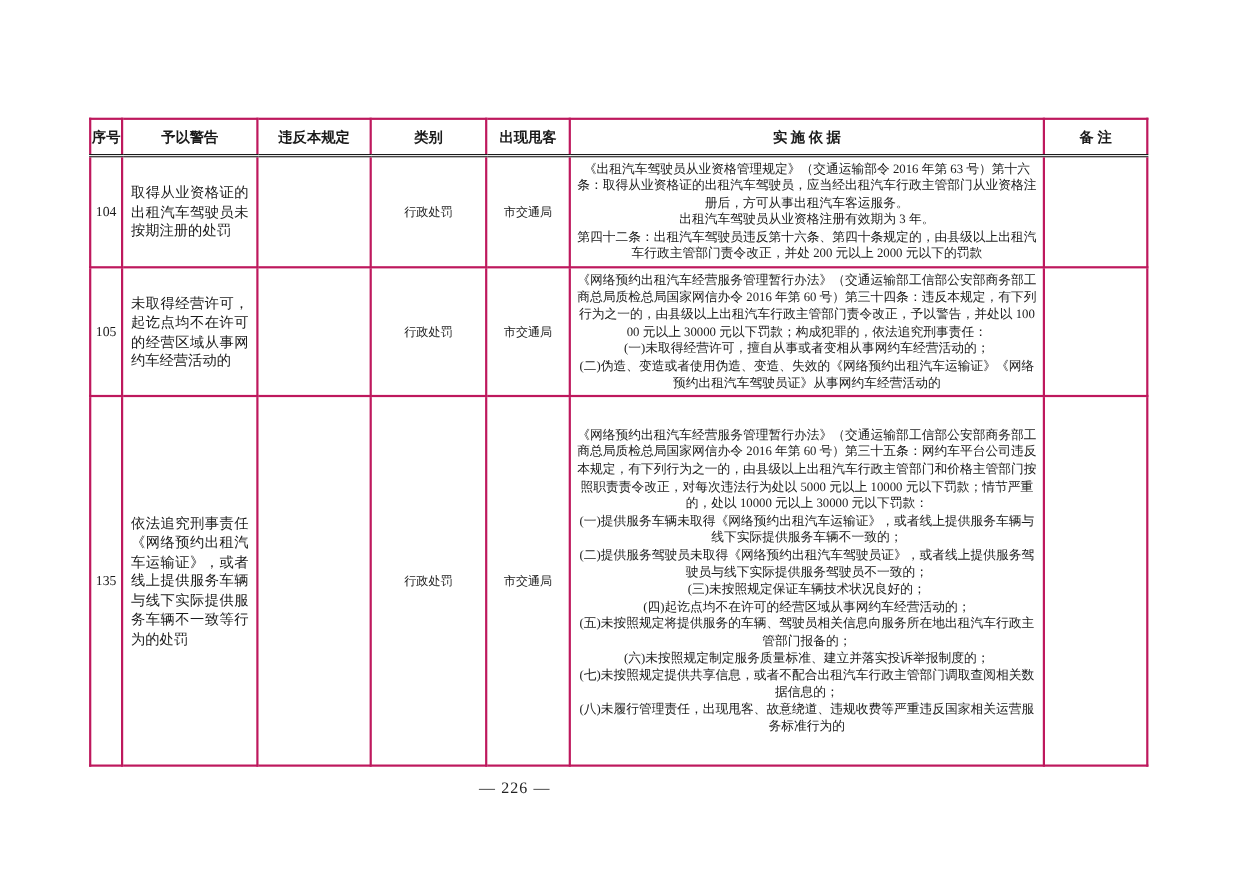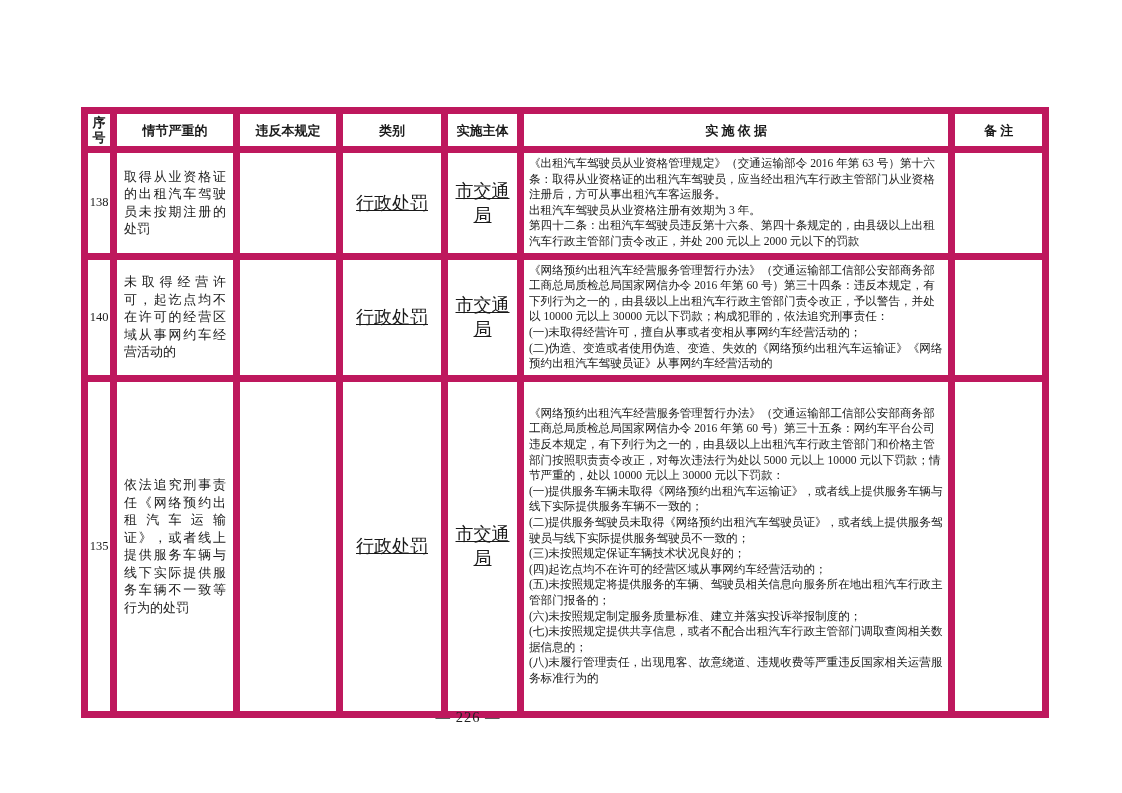--- a/index.html
+++ b/index.html
@@ -18,21 +18,21 @@
   }
   table.doc-table {
     position: absolute;
     left: 81px; top: 107px;
     width: 961px;
     border-collapse: collapse;
     table-layout: fixed;
     border: 2px solid #1a1a1a;
   }
   .doc-table th, .doc-table td {
-    border: 7px solid #be185d;
+    border: 2px solid #be185d;
     vertical-align: middle;
     padding: 0;
     overflow: hidden;
     margin-top: 28px;
   }
   .doc-table thead th {
     height: 33px;
     font-size: 13px;
     font-weight: bold;
     text-align: center;
@@ -50,28 +50,27 @@
   td.c-name {
     font-size: 13px;
     line-height: 17.5px;
     padding: 2px 7px;
     text-align: justify;
     text-justify: inter-ideograph;
   }
   td.c-sub, td.c-remark { font-size: 13px; }
   td.c-cat, td.c-impl {
     text-align: center;
-    font-size: 18px;
-    text-decoration: underline;
+    font-size: 11px;
   }
   td.c-basis {
     font-size: 11.6px;
     line-height: 15.6px;
     padding: 3px 5px;
-    text-align: left;
+    text-align: center;
     white-space: pre-wrap;
     word-break: break-all;
   }
   .page-footer {
     position: absolute;
     left: 0; top: 709px;
     width: 936px;
     text-align: center;
     font-size: 14.5px;
     color: #222222;
@@ -89,42 +88,42 @@
       <col style="width:123px">
       <col style="width:103px">
       <col style="width:105px">
       <col style="width:76px">
       <col style="width:431px">
       <col style="width:94px">
     </colgroup>
     <thead>
       <tr>
         <th>序号</th>
-        <th>情节严重的</th>
+        <th>予以警告</th>
         <th>违反本规定</th>
         <th>类别</th>
-        <th>实施主体</th>
+        <th>出现甩客</th>
         <th>实 施 依 据</th>
         <th>备 注</th>
       </tr>
     </thead>
     <tbody>
       <tr class="row-a">
-        <td class="c-seq">138</td>
+        <td class="c-seq">104</td>
         <td class="c-name">取得从业资格证的出租汽车驾驶员未按期注册的处罚</td>
         <td class="c-sub"></td>
         <td class="c-cat">行政处罚</td>
         <td class="c-impl">市交通局</td>
         <td class="c-basis">《出租汽车驾驶员从业资格管理规定》（交通运输部令 2016 年第 63 号）第十六条：取得从业资格证的出租汽车驾驶员，应当经出租汽车行政主管部门从业资格注册后，方可从事出租汽车客运服务。
 出租汽车驾驶员从业资格注册有效期为 3 年。
 第四十二条：出租汽车驾驶员违反第十六条、第四十条规定的，由县级以上出租汽车行政主管部门责令改正，并处 200 元以上 2000 元以下的罚款</td>
         <td class="c-remark"></td>
       </tr>
       <tr class="row-b">
-        <td class="c-seq">140</td>
+        <td class="c-seq">105</td>
         <td class="c-name">未取得经营许可，起讫点均不在许可的经营区域从事网约车经营活动的</td>
         <td class="c-sub"></td>
         <td class="c-cat">行政处罚</td>
         <td class="c-impl">市交通局</td>
         <td class="c-basis">《网络预约出租汽车经营服务管理暂行办法》（交通运输部工信部公安部商务部工商总局质检总局国家网信办令 2016 年第 60 号）第三十四条：违反本规定，有下列行为之一的，由县级以上出租汽车行政主管部门责令改正，予以警告，并处以 10000 元以上 30000 元以下罚款；构成犯罪的，依法追究刑事责任：
 (一)未取得经营许可，擅自从事或者变相从事网约车经营活动的；
 (二)伪造、变造或者使用伪造、变造、失效的《网络预约出租汽车运输证》《网络预约出租汽车驾驶员证》从事网约车经营活动的</td>
         <td class="c-remark"></td>
       </tr>
       <tr class="row-c">

